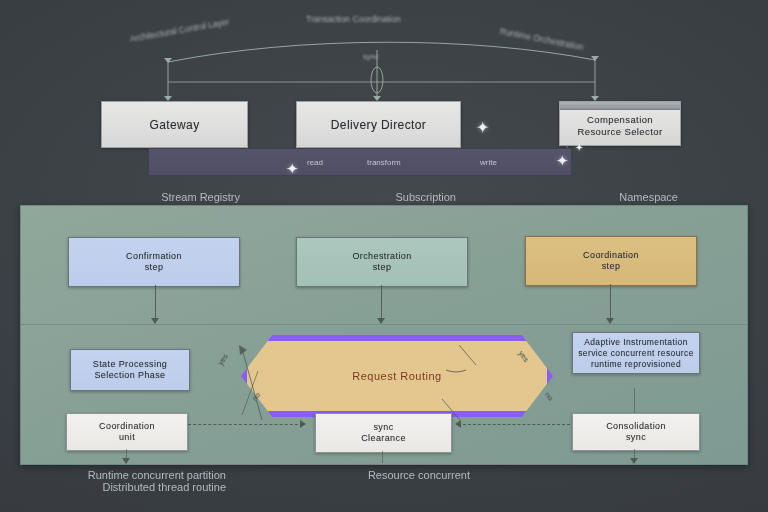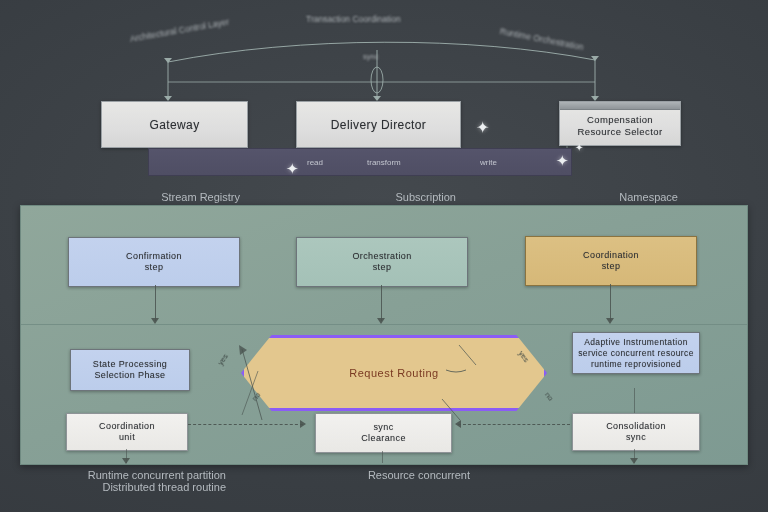--- a/index.html
+++ b/index.html
@@ -77,21 +77,21 @@
 
   .n-blue{background:linear-gradient(180deg,#c3d2ee 0%,#bccdeb 100%);border-color:#6d747a;}
   .n-teal{background:linear-gradient(180deg,#acc7bd 0%,#a4c1b7 100%);border-color:#6d747a;}
   .n-amber{background:linear-gradient(180deg,#dcc083 0%,#d6b878 100%);border-color:#8a7340;}
   .n-white{background:linear-gradient(180deg,#f2f1ef 0%,#e9e8e5 100%);border-color:#8e9397;}
 
   
   .hex{
     position:absolute;
     background:#e3c78e;
-    border:3px solid #8b5cf6;
+    border:6px solid #8b5cf6;
     clip-path:polygon(10% 0%,90% 0%,100% 50%,90% 100%,10% 100%,0% 50%);
     display:flex;align-items:center;justify-content:center;
     filter:blur(.4px);
     box-shadow:0 1px 4px rgba(0,0,0,.28);
   }
   .hex span{font-size:11px;color:#7a3a22;letter-spacing:.5px;}
 
   
   .ar{position:absolute;background:#4a5450;opacity:.85;}
   .arv{width:1px;}

